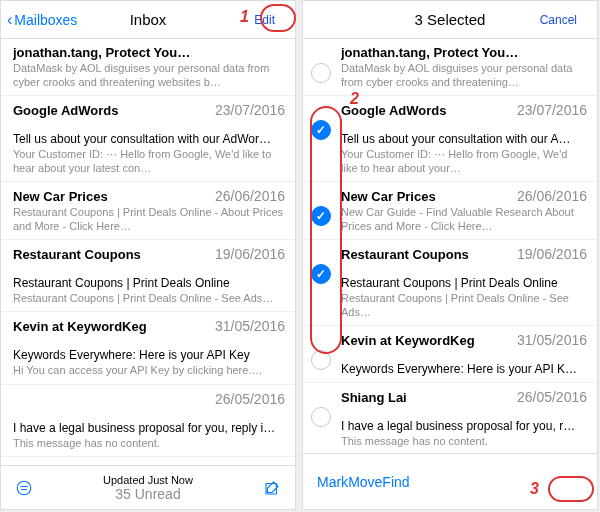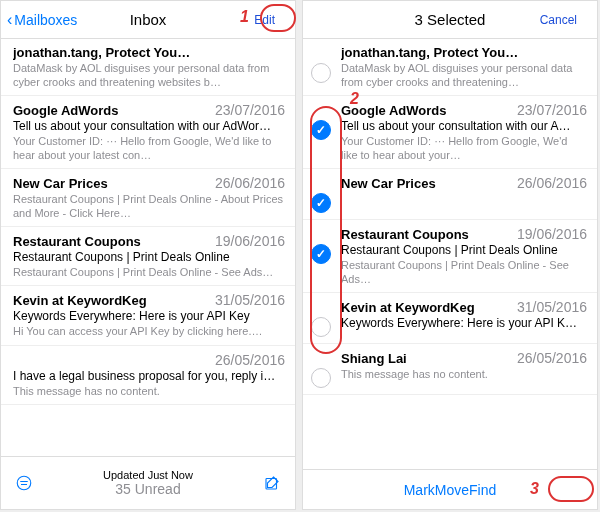--- a/index.html
+++ b/index.html
@@ -13,28 +13,28 @@
 .row{border-bottom:1px solid #eee;padding:6px 10px 6px 12px;display:flex;gap:8px}
 .phone-right .row{padding-left:8px}
 .sel{width:22px;display:flex;align-items:flex-start;padding-top:18px}
 .circle{width:20px;height:20px;border-radius:50%;border:1.5px solid #c7c7cc}
 .circle.on{background:#007aff;border-color:#007aff;display:flex;align-items:center;justify-content:center}
 .circle.on::after{content:"✓";color:#fff;font-size:12px;font-weight:bold}
 .content{flex:1;min-width:0}
 .line1{display:flex;justify-content:space-between;align-items:baseline}
 .sender{font-weight:600;font-size:13px;color:#000;white-space:nowrap;overflow:hidden;text-overflow:ellipsis;max-width:180px}
 .date{font-size:14px;color:#8e8e93;white-space:nowrap}
-.subj{font-size:12px;color:#000;white-space:nowrap;overflow:hidden;text-overflow:ellipsis;margin-top:1px}
+.subj{font-size:12px;color:#000;white-space:nowrap;overflow:hidden;text-overflow:ellipsis;margin-top:14px}
 .prev{font-size:11px;color:#8e8e93;line-height:1.3;margin-top:1px;max-height:28px;overflow:hidden}
-.footer{height:53px;border-top:1px solid #ddd;display:flex;align-items:center;justify-content:space-between;padding:0 12px}
+.footer{height:44px;border-top:1px solid #ddd;display:flex;align-items:center;justify-content:space-between;padding:0 12px}
 .status{text-align:center;flex:1}
 .status .t1{font-size:11px;color:#000}
 .status .t2{font-size:14px;color:#8e8e93}
 .icon-btn{width:22px;height:22px;color:#007aff;display:flex;align-items:center;justify-content:center}
-.toolbar{height:40px;border-top:1px solid #ddd;display:flex;align-items:center;justify-content:center;padding:0 14px}
+.toolbar{height:56px;border-top:1px solid #ddd;display:flex;align-items:center;justify-content:flex-start;padding:0 14px}
 .tb-btn{color:#007aff;font-size:14px}
 .chev{font-size:16px;margin-right:2px}
 .callout{position:absolute;border:2.5px solid #d33;border-radius:14px;pointer-events:none}
 .callout-num{position:absolute;color:#d33;font-size:16px;font-weight:bold;font-style:italic;pointer-events:none}
 .blur{filter:blur(2px);opacity:.6}
 </style>
 </head>
 <body>
 
 <div class="phone phone-left">
@@ -168,20 +168,21 @@
       </div>
       <div class="row">
     <div class="sel">
           <div class="circle on"></div>
         </div>
     <div class="content">
       <div class="line1">
             <span class="sender">New Car Prices</span>
             <span class="date">26/06/2016</span>
           </div>
+      <div class="prev">New Car Guide - Find Valuable Research About Prices and More - Click Here…</div>
     </div>
       </div>
       <div class="row">
     <div class="sel">
           <div class="circle on"></div>
         </div>
     <div class="content">
       <div class="line1">
             <span class="sender">Restaurant Coupons</span>
             <span class="date">19/06/2016</span>
@@ -204,20 +205,21 @@
       </div>
       <div class="row">
     <div class="sel">
           <div class="circle"></div>
         </div>
     <div class="content">
       <div class="line1">
             <span class="sender">Shiang Lai</span>
             <span class="date">26/05/2016</span>
           </div>
+      <div class="subj">I have a legal business proposal for you, r…</div>
       <div class="prev">This message has no content.</div>
     </div>
       </div>
     </div>
   <div class="toolbar">
     <span class="tb-btn">Mark</span>
     <span class="tb-btn">Move</span>
     <span class="tb-btn">Find</span>
   </div>
 </div>

